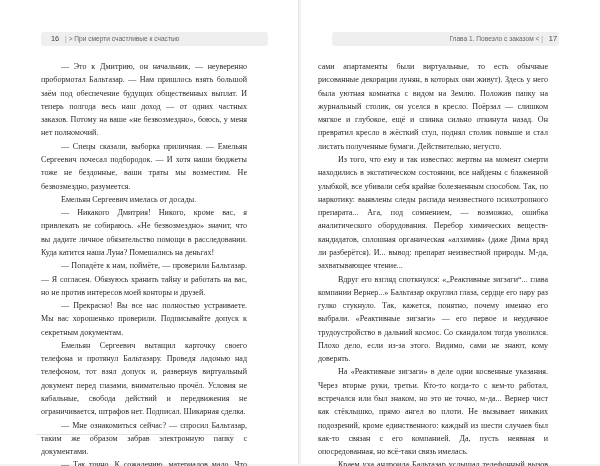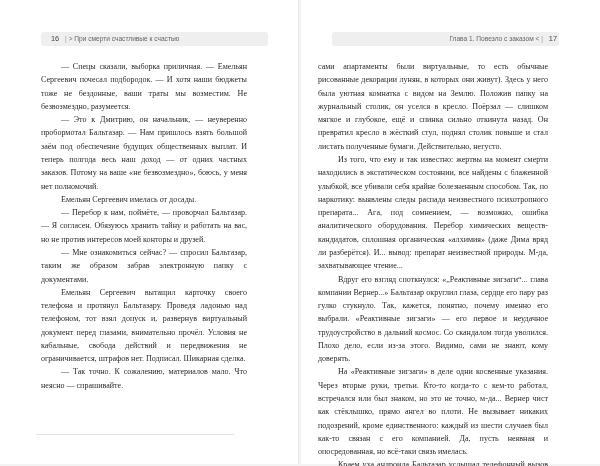--- a/index.html
+++ b/index.html
@@ -47,26 +47,28 @@
 
 <div class="spread">
 
   <div class="page left">
     <div class="runhead">
       <span class="pno">16</span>
       <span class="sep">|</span>
       <span>&gt; При смерти счастливые к счастью</span>
     </div>
     <div class="text">
+      <p>— Это к Дмитрию, он начальник, — неуверенно пробормотал Бальтазар. — Нам пришлось взять большой заём под обеспечение будущих общественных выплат. И теперь полгода весь наш доход — от одних частных заказов. Потому на ваше «не безвозмездно», боюсь, у меня нет полномочий.</p>
       <p>— Спецы сказали, выборка приличная. — Емельян Сергеевич почесал подбородок. — И хотя наши бюджеты тоже не бездонные, ваши траты мы возместим. Не безвозмездно, разумеется.</p>
-      <p>— Это к Дмитрию, он начальник, — неуверенно пробормотал Бальтазар. — Нам пришлось взять большой заём под обеспечение будущих общественных выплат. И теперь полгода весь наш доход — от одних частных заказов. Потому на ваше «не безвозмездно», боюсь, у меня нет полномочий.</p>
       <p>Емельян Сергеевич имелась от досады.</p>
-      <p>— Перебор к нам, поймёте, — проворчал Бальтазар. — Я согласен. Обязуюсь хранить тайну и работать на вас, но не против интересов моей конторы и друзей.</p>
+      <p>— Никакого Дмитрия! Никого, кроме вас, я привлекать не собираюсь. «Не безвозмездно» значит, что вы дадите личное обязательство помощи в расследовании. Куда катится наша Луна? Помешались на деньгах!</p>
+      <p>— Попадёте к нам, поймёте, — проверили Бальтазар. — Я согласен. Обязуюсь хранить тайну и работать на вас, но не против интересов моей конторы и друзей.</p>
+      <p>— Прекрасно! Вы все нас полностью устраиваете. Мы вас хорошенько проверили. Подписывайте допуск к секретным документам.</p>
+      <p>Емельян Сергеевич вытащил карточку своего телефона и протянул Бальтазару. Проведя ладонью над телефоном, тот взял допуск и, развернув виртуальный документ перед глазами, внимательно прочёл. Условия не кабальные, свобода действий и передвижения не ограничивается, штрафов нет. Подписал. Шикарная сделка.</p>
       <p>— Мне ознакомиться сейчас? — спросил Бальтазар, таким же образом забрав электронную папку с документами.</p>
-      <p>Емельян Сергеевич вытащил карточку своего телефона и протянул Бальтазару. Проведя ладонью над телефоном, тот взял допуск и, развернув виртуальный документ перед глазами, внимательно прочёл. Условия не кабальные, свобода действий и передвижения не ограничивается, штрафов нет. Подписал. Шикарная сделка.</p>
       <p>— Так точно. К сожалению, материалов мало. Что неясно — спрашивайте.</p>
 
     </div>
     <div class="footline"></div>
   </div>
 
   <div class="page right">
     <div class="runhead">
       <span>Глава 1. Повезло с заказом &lt;</span>
       <span class="sep">|</span>

